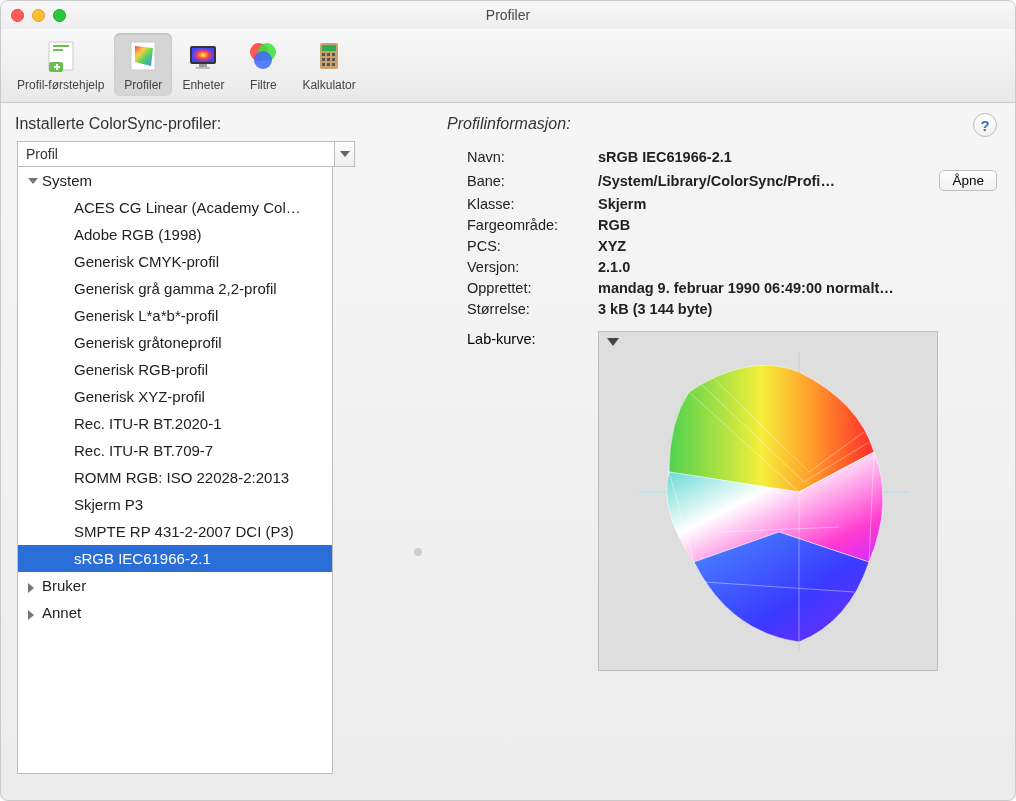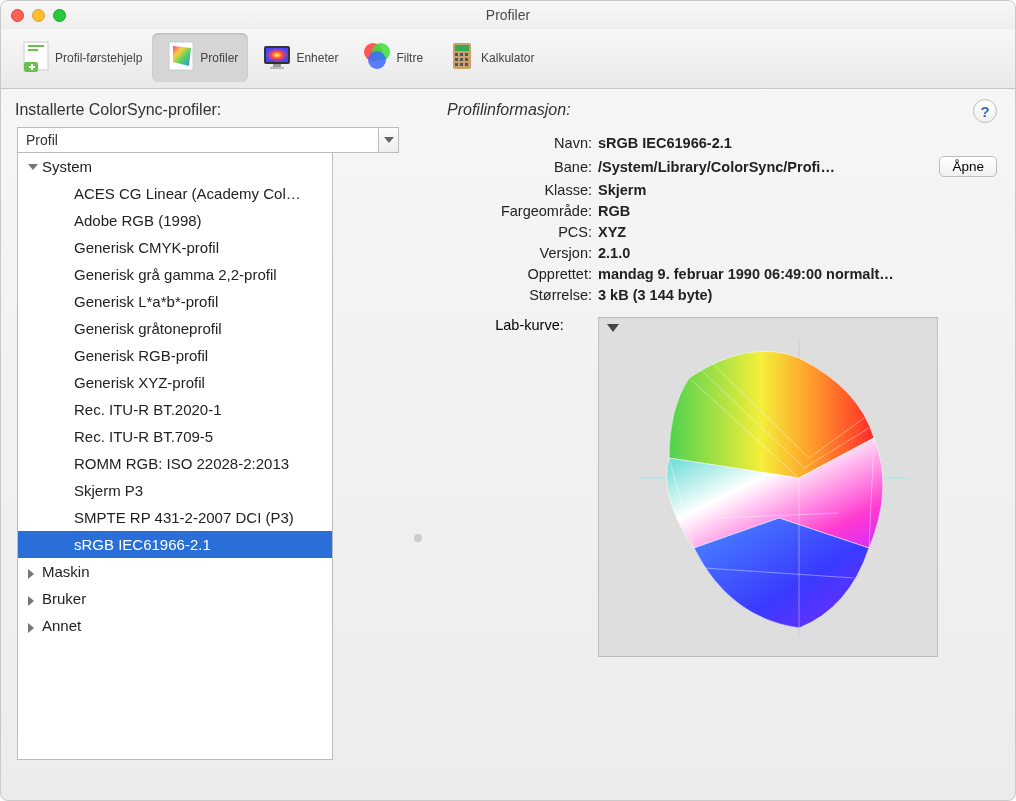--- a/index.html
+++ b/index.html
@@ -45,21 +45,21 @@
     }
     .toolbar {
       display: flex;
       padding: 4px 6px 6px 6px;
       gap: 0;
       border-bottom: 1px solid #c7c7c7;
       background: linear-gradient(#f8f8f8, #e9e9e9);
     }
     .toolbar-item {
       display: flex;
-      flex-direction: row;
+      flex-direction: column;
       align-items: center;
       padding: 4px 10px;
       border-radius: 6px;
       cursor: default;
     }
     .toolbar-item.selected {
       background: #d5d5d5;
       box-shadow: inset 0 1px 2px rgba(0,0,0,0.15);
     }
     .toolbar-icon {
@@ -83,21 +83,21 @@
       padding: 12px 4px 10px 14px;
       display: flex;
       flex-direction: column;
     }
     .section-header {
       font-size: 16px;
       color: #333;
       margin-bottom: 8px;
     }
     .dropdown {
-      width: 382px;
+      width: 338px;
       height: 26px;
       border: 1px solid #bdbdbd;
       border-radius: 0;
       background: #fff;
       display: flex;
       align-items: center;
       margin-left: 2px;
     }
     .dropdown-label {
       flex: 1;
@@ -196,39 +196,39 @@
     .info-grid {
       display: grid;
       grid-template-columns: 125px 1fr auto;
       row-gap: 5px;
       column-gap: 6px;
       font-size: 14.5px;
       color: #222;
       margin-left: 20px;
       align-items: center;
     }
-    .info-label { text-align: right; white-space: nowrap; }
+    .info-label { white-space: nowrap; }
     .info-value { font-weight: bold; white-space: nowrap; overflow: hidden; text-overflow: ellipsis; }
     .info-value.path { max-width: 292px; }
     .open-btn {
       background: linear-gradient(#fff,#f0f0f0);
       border: 1px solid #bdbdbd;
       border-radius: 5px;
       padding: 2px 12px;
       font-size: 13.5px;
       cursor: default;
     }
     .lab-section {
       display: grid;
       grid-template-columns: 125px 1fr;
       column-gap: 6px;
       margin-left: 20px;
       margin-top: 14px;
     }
-    .lab-label { text-align: center; font-size: 14.5px; }
+    .lab-label { text-align: left; font-size: 14.5px; }
     .lab-plot {
       width: 340px;
       height: 340px;
       border: 1px solid #bdbdbd;
       background: #dedede;
       position: relative;
       overflow: hidden;
     }
     .lab-plot .disclosure {
       position: absolute;
@@ -346,26 +346,25 @@
         <div class="tree-group">System</div>
         <div class="tree-item tree-child">ACES CG Linear (Academy Col…</div>
         <div class="tree-item tree-child">Adobe RGB (1998)</div>
         <div class="tree-item tree-child">Generisk CMYK-profil</div>
         <div class="tree-item tree-child">Generisk grå gamma 2,2-profil</div>
         <div class="tree-item tree-child">Generisk L*a*b*-profil</div>
         <div class="tree-item tree-child">Generisk gråtoneprofil</div>
         <div class="tree-item tree-child">Generisk RGB-profil</div>
         <div class="tree-item tree-child">Generisk XYZ-profil</div>
         <div class="tree-item tree-child">Rec. ITU-R BT.2020-1</div>
-        <div class="tree-item tree-child">Rec. ITU-R BT.709-5</div>
+        <div class="tree-item tree-child">Rec. ITU-R BT.709-7</div>
         <div class="tree-item tree-child">ROMM RGB: ISO 22028-2:2013</div>
         <div class="tree-item tree-child">Skjerm P3</div>
         <div class="tree-item tree-child">SMPTE RP 431-2-2007 DCI (P3)</div>
         <div class="tree-item tree-child selected">sRGB IEC61966-2.1</div>
-        <div class="tree-group group-collapsed">Maskin</div>
         <div class="tree-group group-collapsed">Bruker</div>
         <div class="tree-group group-collapsed">Annet</div>
       </div>
     </div>
 
     <div class="divider-dot"></div>
 
     <div class="right-pane">
       <div class="help-button">?</div>
       <div class="info-header">Profilinformasjon:</div>

